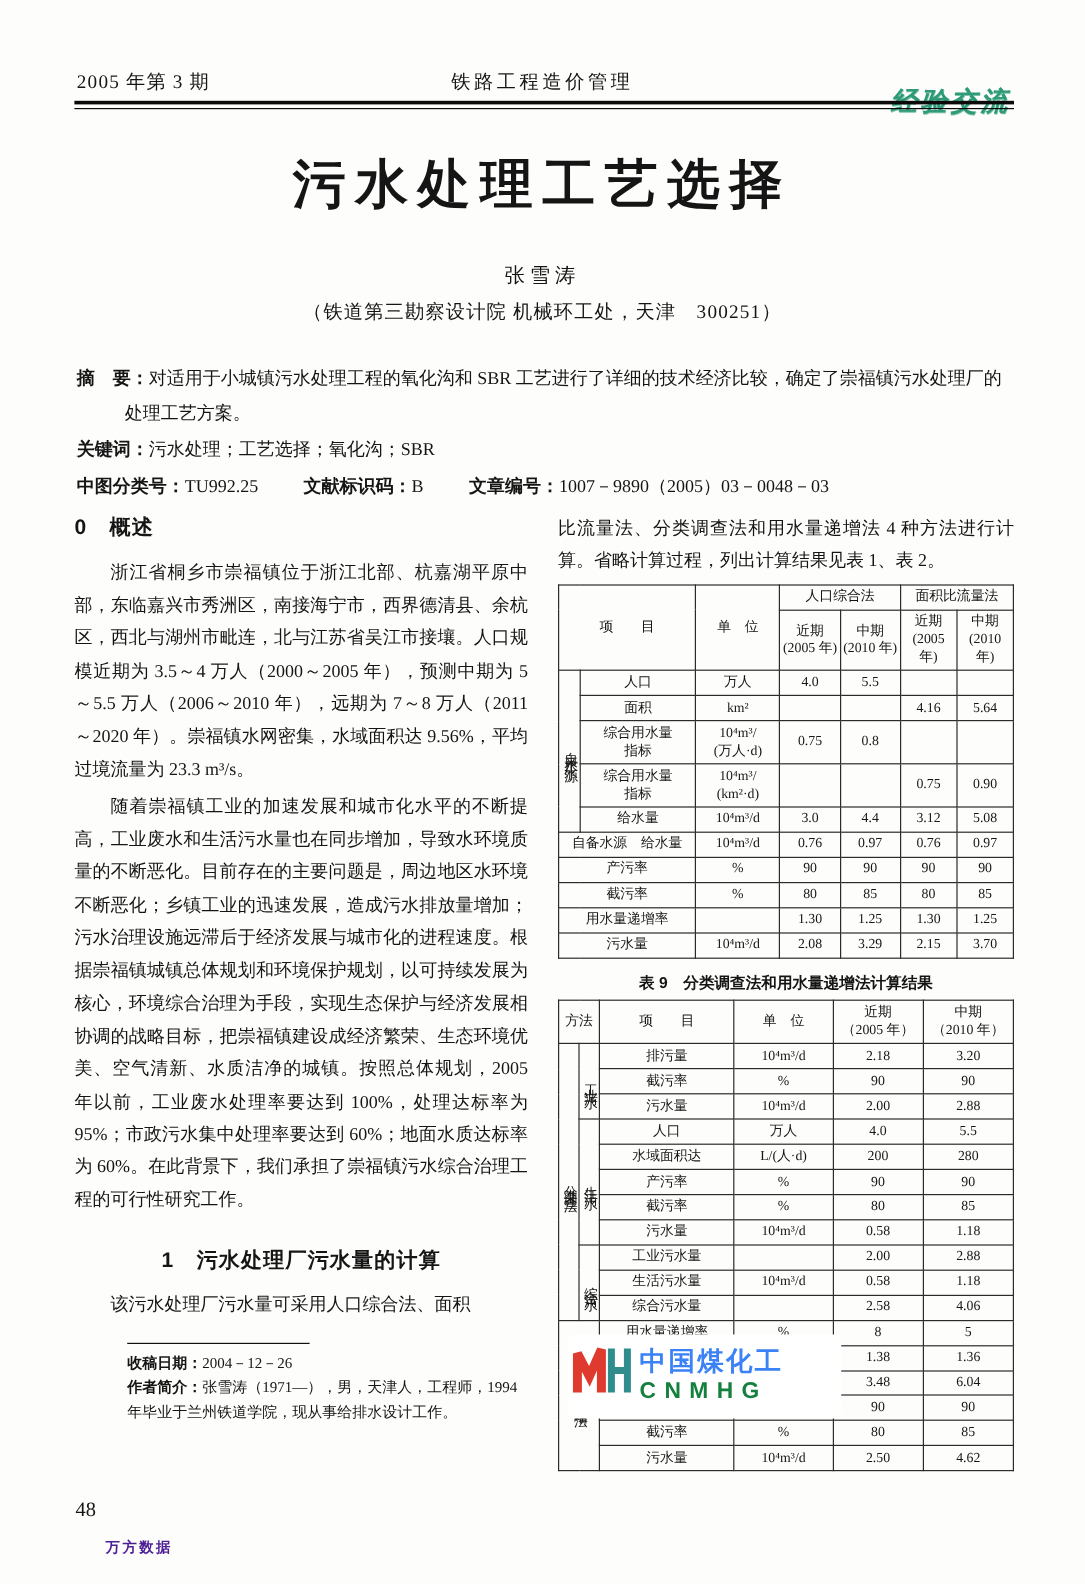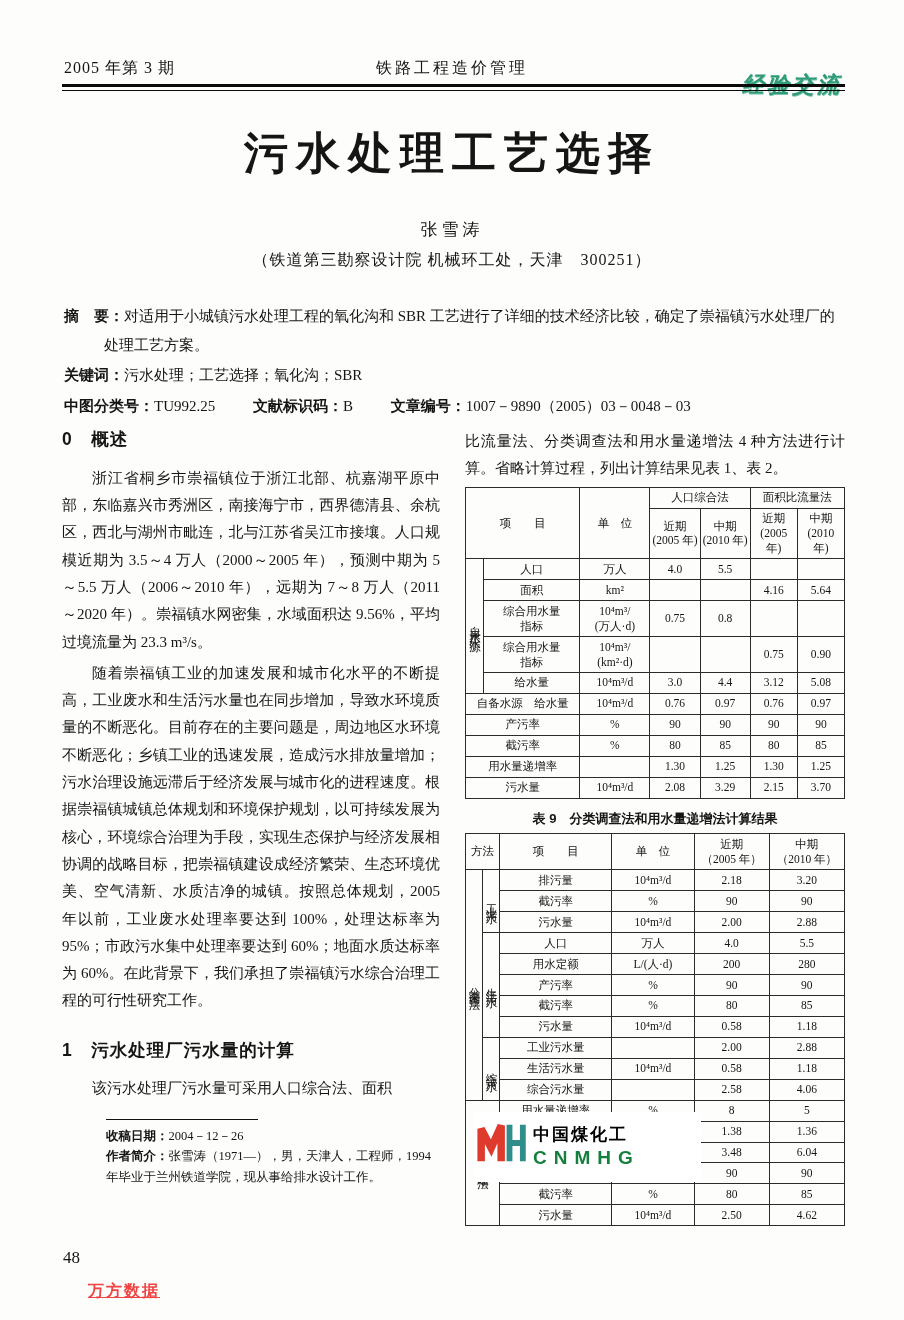--- a/index.html
+++ b/index.html
@@ -25,48 +25,48 @@
   .meta .lbl { font-family:"Liberation Sans","DejaVu Sans",sans-serif; font-weight:bold; }
   .meta p { margin:0 0 2px 0; }
   .meta .hang { padding-left:40px; text-indent:-40px; }
   .meta .ids span.gap { margin-right:34px; }
   
   .col { position:absolute; top:428px; font-size:15px; line-height:1.82; text-align:justify; }
   .col-left  { left:62px;  width:378px; }
   .col-right { left:465px; width:380px; }
   .col h3 { font-family:"Liberation Sans","DejaVu Sans",sans-serif; font-size:17.5px; font-weight:bold;
             margin:0 0 14px 0; letter-spacing:1px; text-align:left; line-height:1.3; }
-  .col h3.sec1 { margin-top:24px; }
+  .col h3.sec1 { margin-top:24px;text-align:center; }
   .col p { margin:0 0 4px 0; text-indent:2em; }
   .col p.noindent { text-indent:0; }
   
   .footnote { margin-top:16px; font-size:12.5px; line-height:1.65; text-align:left;margin-left:44px; }
   .fn-rule { width:152px; border-top:1px solid #111; margin-bottom:6px; }
   .footnote .lbl { font-family:"Liberation Sans","DejaVu Sans",sans-serif; font-weight:bold; }
   .footnote p { margin:0; text-indent:0; }
   
   .tbl-caption { font-family:"Liberation Sans","DejaVu Sans",sans-serif; font-weight:bold; font-size:13px;
                  text-align:center; margin:12px 0 6px 0; line-height:1.3; }
   table.data { border-collapse:collapse; width:100%; table-layout:fixed; font-size:11.5px; line-height:1.3;
                border:1.5px solid #000; }
   table.data th, table.data td { border:1px solid #2b2b2b; padding:2.5px 1px; text-align:center;
                font-weight:normal; overflow:hidden; vertical-align:middle; }
   .pre { white-space:pre-line; }
   .vert { writing-mode:vertical-rl; text-orientation:upright; letter-spacing:3px; padding:2px 0; }
   .t2wrap { position:relative; }
   
   .wm { position:absolute; left:8px; bottom:44px; width:228px; height:70px; background:#ffffff;
         border-radius:5px; display:flex; align-items:center; gap:6px; padding:2px 4px; z-index:5; box-sizing:border-box; }
-  .wm-cn { font-family:"Liberation Sans","DejaVu Sans",sans-serif; font-weight:bold; font-size:17px;
-           color:#000000; letter-spacing:2px; line-height:1.1; }
+  .wm-cn { font-family:"Liberation Sans","DejaVu Sans",sans-serif; font-weight:bold; font-size:22px;
+           color:#3b82f6; letter-spacing:2px; line-height:1.1; }
   .wm-en { font-family:"Liberation Sans","DejaVu Sans",sans-serif; font-weight:bold; font-size:19px;
            color:#15803d; letter-spacing:7px; line-height:1.1; margin-top:3px; }
   
   .page-num { position:absolute; left:63px; top:1248px; font-size:17px; }
-  .wanfang  { position:absolute; left:88px; top:1281px; font-size:16px; font-weight:bold; color:#ef4444; letter-spacing:2px;text-decoration:underline; }
+  .wanfang  { position:absolute; left:88px; top:1281px; font-size:12px; font-weight:bold; color:#4c1d95; letter-spacing:2px; }
 </style>
 </head>
 <body>
 
 <div class="page">
 
   <div class="jh-issue">2005 年第 3 期</div>
   <div class="jh-journal">铁路工程造价管理</div>
   <div class="jh-column">经验交流</div>
   <div class="jh-rule"></div>
@@ -260,21 +260,21 @@
           <td>2.88</td>
         </tr>
         <tr>
           <th class="vert" rowspan="5">生活污水</th>
           <td>人口</td>
           <td>万人</td>
           <td>4.0</td>
           <td>5.5</td>
         </tr>
         <tr>
-          <td>用水定额</td>
+          <td>水域面积达</td>
           <td>L/(人·d)</td>
           <td>200</td>
           <td>280</td>
         </tr>
         <tr>
           <td>产污率</td>
           <td>%</td>
           <td>90</td>
           <td>90</td>
         </tr>

